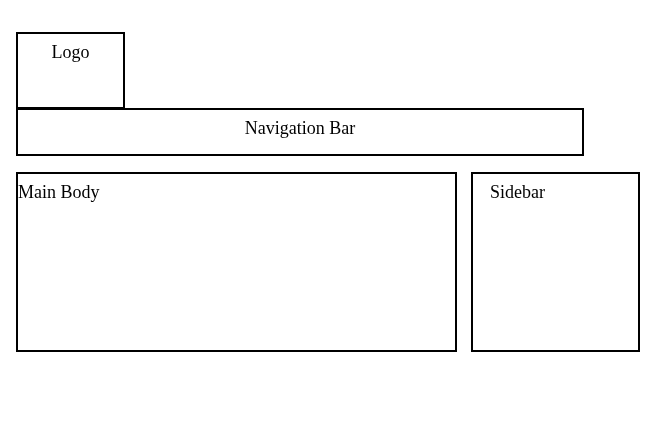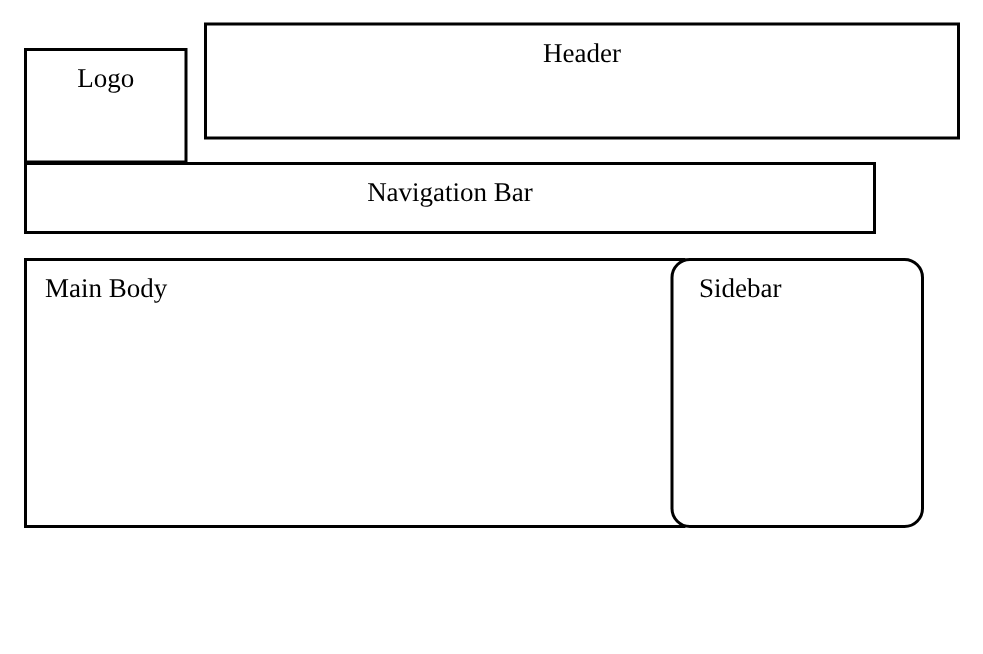--- a/index.html
+++ b/index.html
@@ -24,40 +24,37 @@
     border: 2px solid #000000;
     background: #ffffff;
     padding-top: 8px;
   }
   .box.center { text-align: center; }
   .box.left   { text-align: left; }
 
   .box-logo    { left: 16px;  top: 32px;  width: 109px; height: 77px;  }
   .box-header  { left: 136px; top: 15px;  width: 504px; height: 78px;  }
   .box-nav     { left: 16px;  top: 108px; width: 568px; height: 48px;  }
-  .box-main    { left: 16px;  top: 172px; width: 441px; height: 180px; padding-left: 12px; }
-  .box-sidebar { left: 447px; top: 172px; width: 169px; height: 180px; padding-left: 17px; border-radius: 13px; }
+  .box-main    { left: 16px;  top: 172px; width: 441px; height: 180px; padding-left: 0; }
+  .box-sidebar { left: 471px; top: 172px; width: 169px; height: 180px; padding-left: 17px; }
   .box-footer  { left: 16px;  top: 368px; width: 624px; height: 51px;  }
 
   .region-label {
     display: inline-block;
   }
 </style>
 </head>
 <body>
 
 <div class="canvas">
 
   <div class="box box-logo center">
     <span class="region-label">Logo</span>
   </div>
 
-  <div class="box box-header center">
-    <span class="region-label">Header</span>
-  </div>
 
   <div class="box box-nav center">
     <span class="region-label">Navigation Bar</span>
   </div>
 
   <div class="box box-main left">
     <span class="region-label">Main Body</span>
   </div>
 
   <div class="box box-sidebar left">

